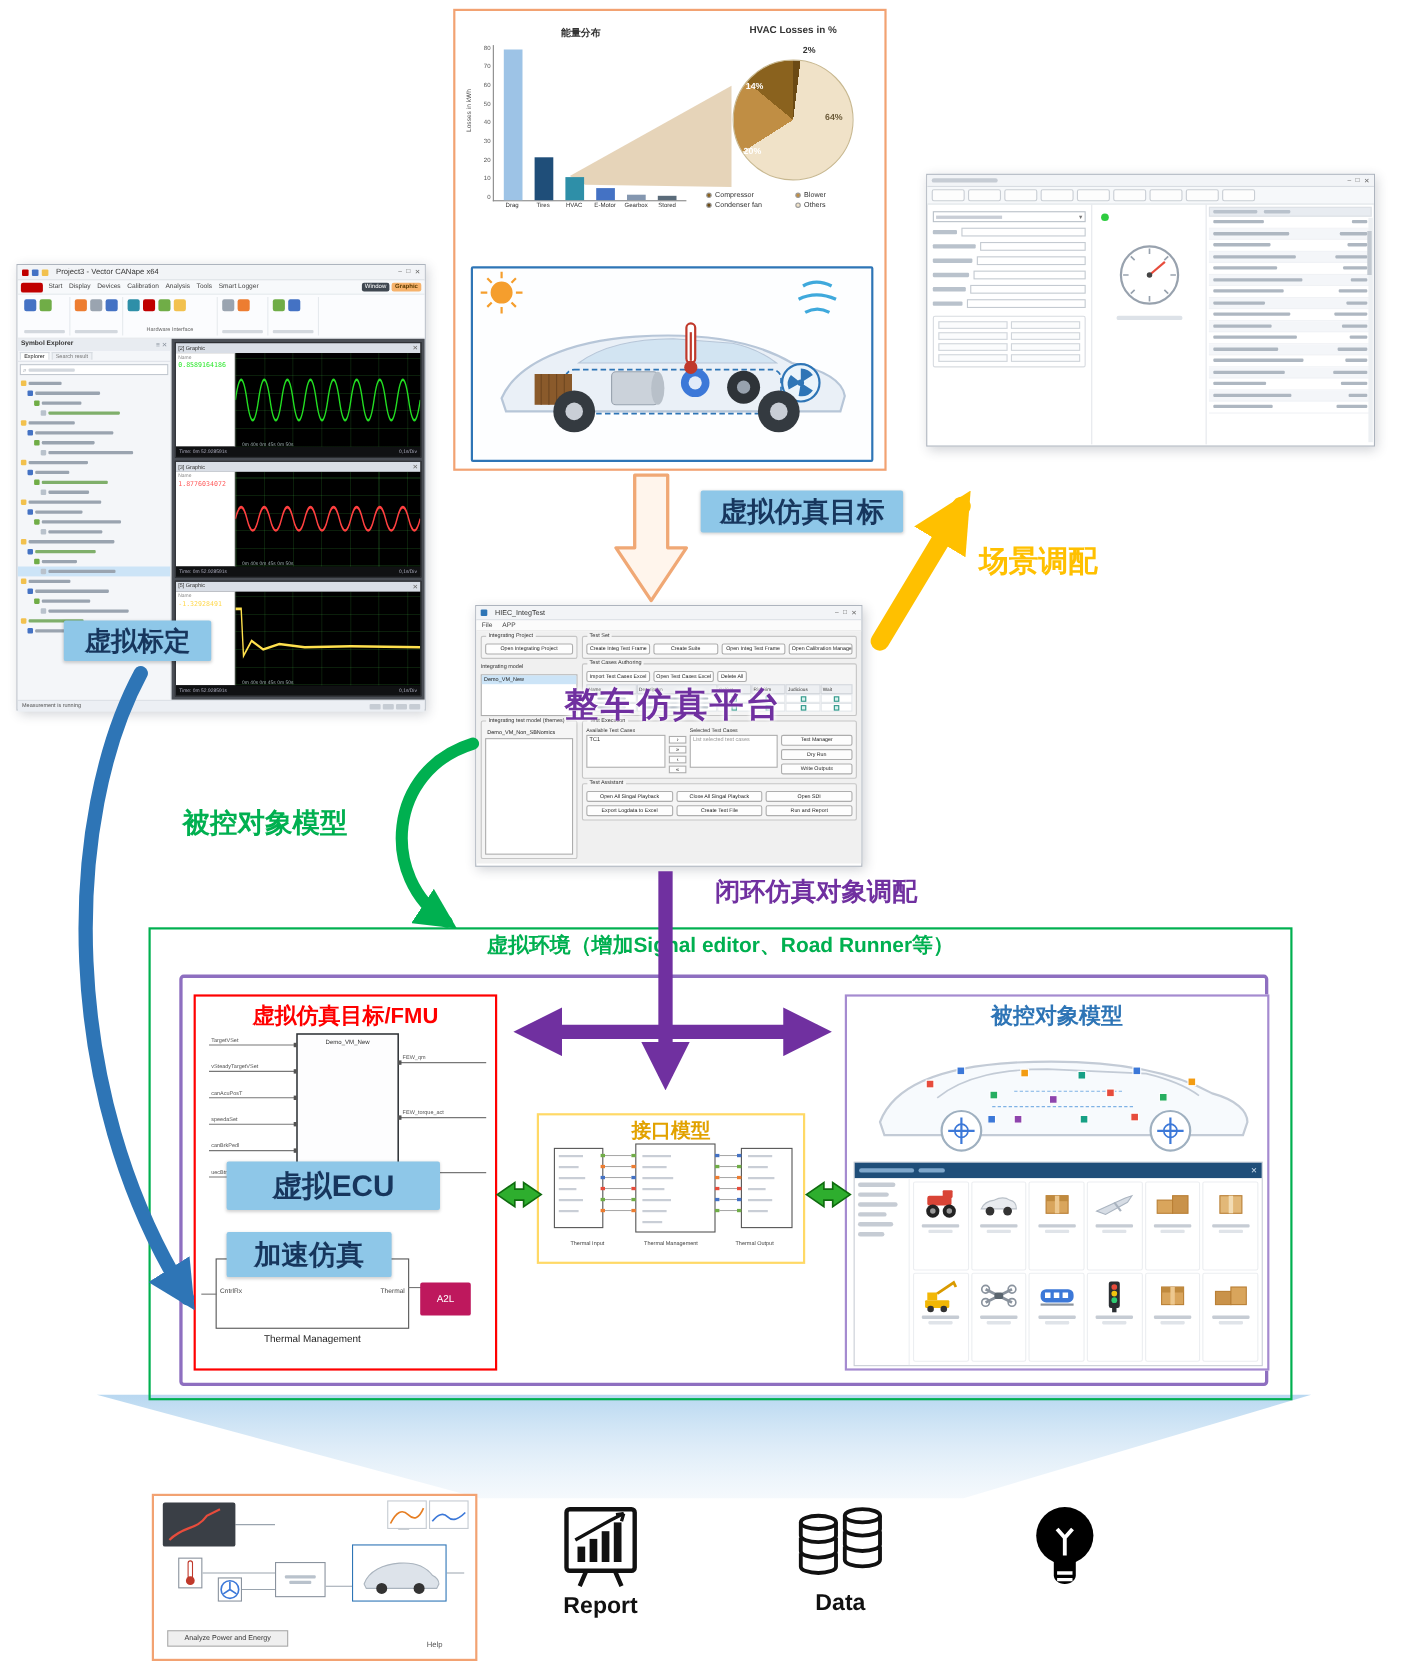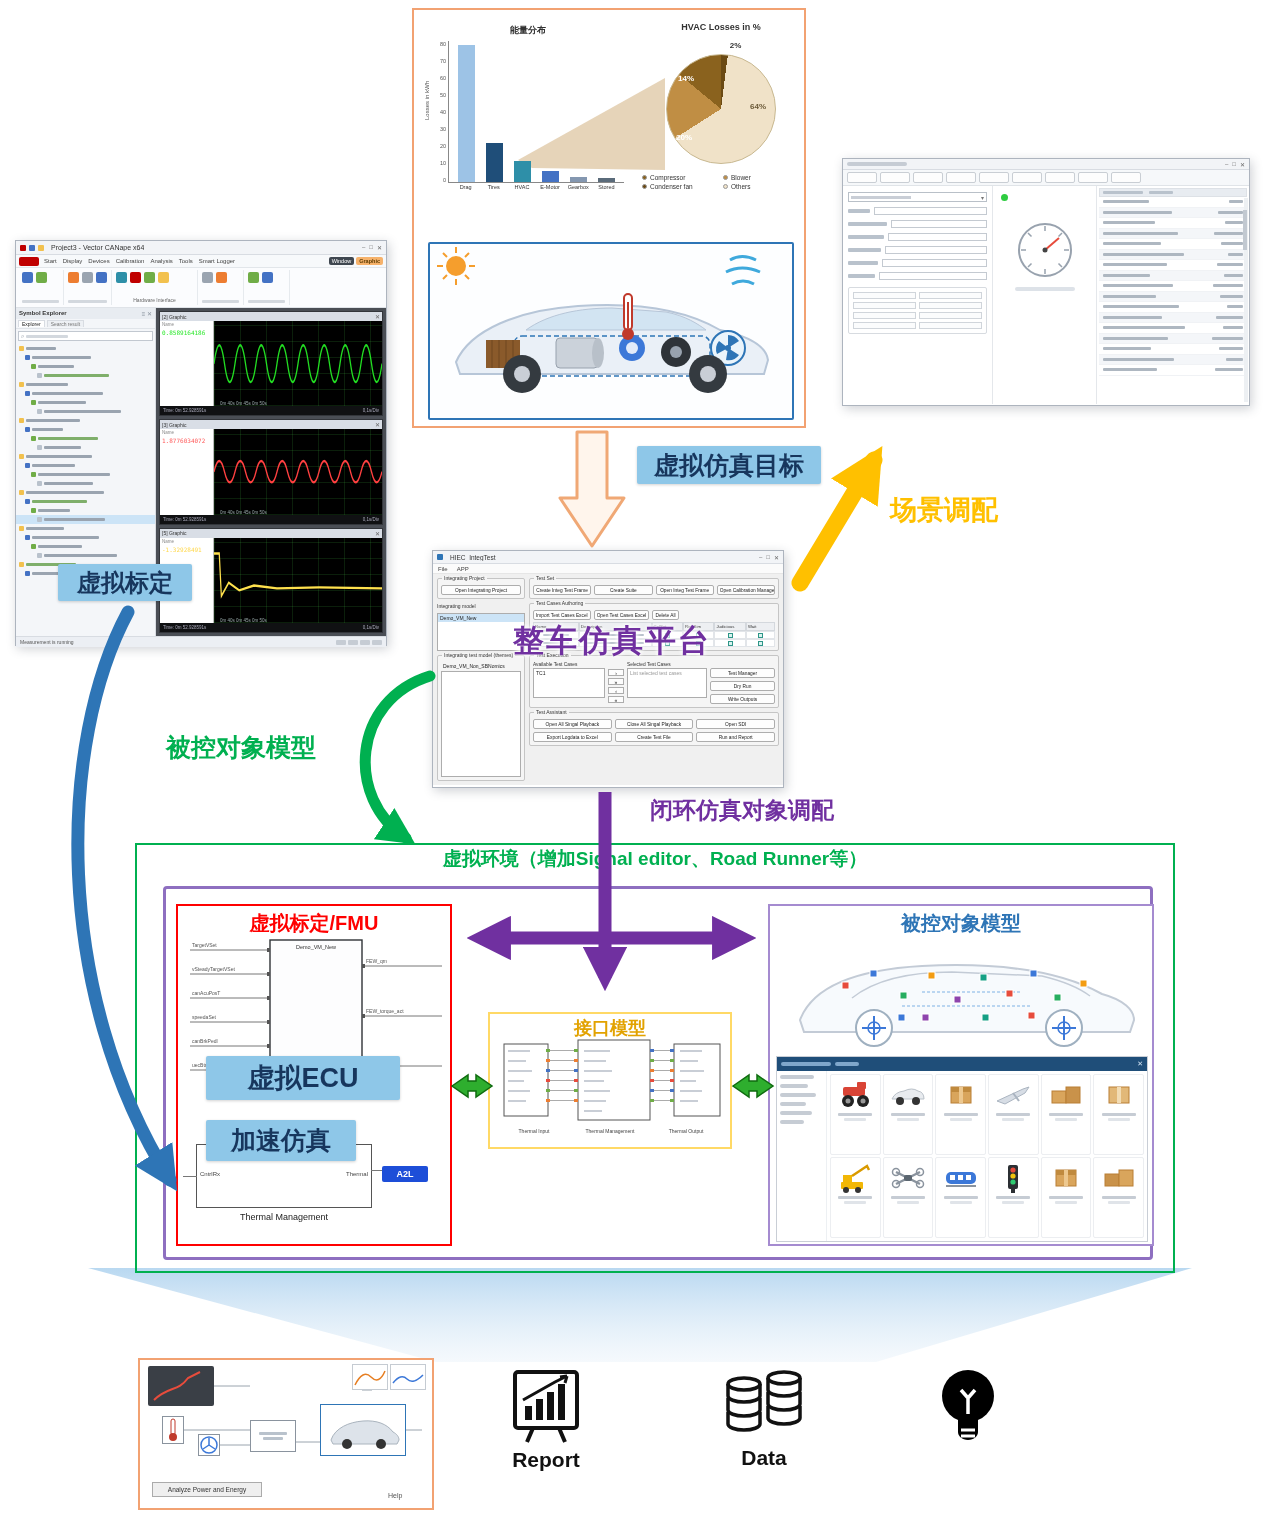--- a/index.html
+++ b/index.html
@@ -138,21 +138,21 @@
 .red-box{position:absolute;border:2px solid #FF0000;background:#fff}
 .box-title{position:absolute;left:0;right:0;text-align:center;font-weight:700}
 .yellow-box{position:absolute;border:2px solid #FFD966;background:#fff}
 .plant-box{position:absolute;border:2px solid #A58BD0;background:#fff}
 .tm-block{position:absolute;border:1.2px solid #555;background:#fff}
 .tm-block::before{content:"";position:absolute;left:-14px;top:50%;width:14px;height:1px;background:#777}
 .tm-block::after{content:"";position:absolute;right:-12px;top:40%;width:12px;height:1px;background:#777}
 .tm-in{position:absolute;left:3px;top:42%;font-size:6px;color:#444}
 .tm-out{position:absolute;right:3px;top:42%;font-size:6px;color:#444}
 .tm-caption{position:absolute;text-align:center;font-size:9px;color:#222}
-.a2l{position:absolute;width:46px;height:16px;background:#1d4ed8;color:#fff;font-size:9px;font-weight:700;display:flex;align-items:center;justify-content:center;border-radius:2px}
+.a2l{position:absolute;width:46px;height:30px;background:#be185d;color:#fff;font-size:9px;font-weight:400;display:flex;align-items:center;justify-content:center;border-radius:2px}
 .if-captions{position:absolute;left:6px;right:6px;display:flex}
 .if-captions span{flex:1;text-align:center;font-size:5px;color:#444}
 
 .gallery{position:absolute;border:1px solid #C9CED6;background:#fff;display:flex;flex-direction:column}
 .g-head{height:14px;background:#1F4E79;display:flex;align-items:center;gap:4px;padding:0 4px}
 .g-head .tb-bar{background:#7FA7CB}
 .g-x{margin-left:auto;color:#CFE0F0;font-size:7px}
 .g-body{flex:1;display:flex}
 .g-side{width:50px;border-right:1px solid #EDF0F3;padding:4px 3px;display:flex;flex-direction:column;gap:5px}
 .g-side .tb-bar{background:#C6CCD4}
@@ -880,21 +880,21 @@
         </div>
       </div>
     </div>
   </div>
 
   <div class="env-box layer2" style="left:135px;top:843px;width:1040px;height:430px"></div>
   <div class="env-title" style="left:375px;top:846px;width:560px">虚拟环境（增加Signal editor、Road Runner等）</div>
   <div class="pp-box layer2" style="left:163px;top:886px;width:990px;height:374px"></div>
 
   <div class="red-box layer3" style="left:176px;top:904px;width:276px;height:342px">
-    <div class="box-title" style="top:4px;font-size:20px;color:#FF0000">虚拟标定/FMU</div>
+    <div class="box-title" style="top:4px;font-size:20px;color:#FF0000">虚拟仿真目标/FMU</div>
     <svg class="abs" style="left:6px;top:28px" viewBox="0 0 264 150" width="264" height="150">
       <g stroke="#777" stroke-width="1" fill="none">
         <path d="M6 16 H86 M6 40 H86 M6 64 H86 M6 88 H86 M6 112 H86 M6 136 H86"></path>
         <path d="M178 32 H258 M178 82 H258 M178 132 H258"></path>
       </g>
       <g font-size="5" fill="#555">
         <text x="8" y="13">TargetVSet</text>
         <text x="8" y="37">vSteadyTargetVSet</text>
         <text x="8" y="61">canAcuPosT</text>
         <text x="8" y="85">speedaSet</text>

